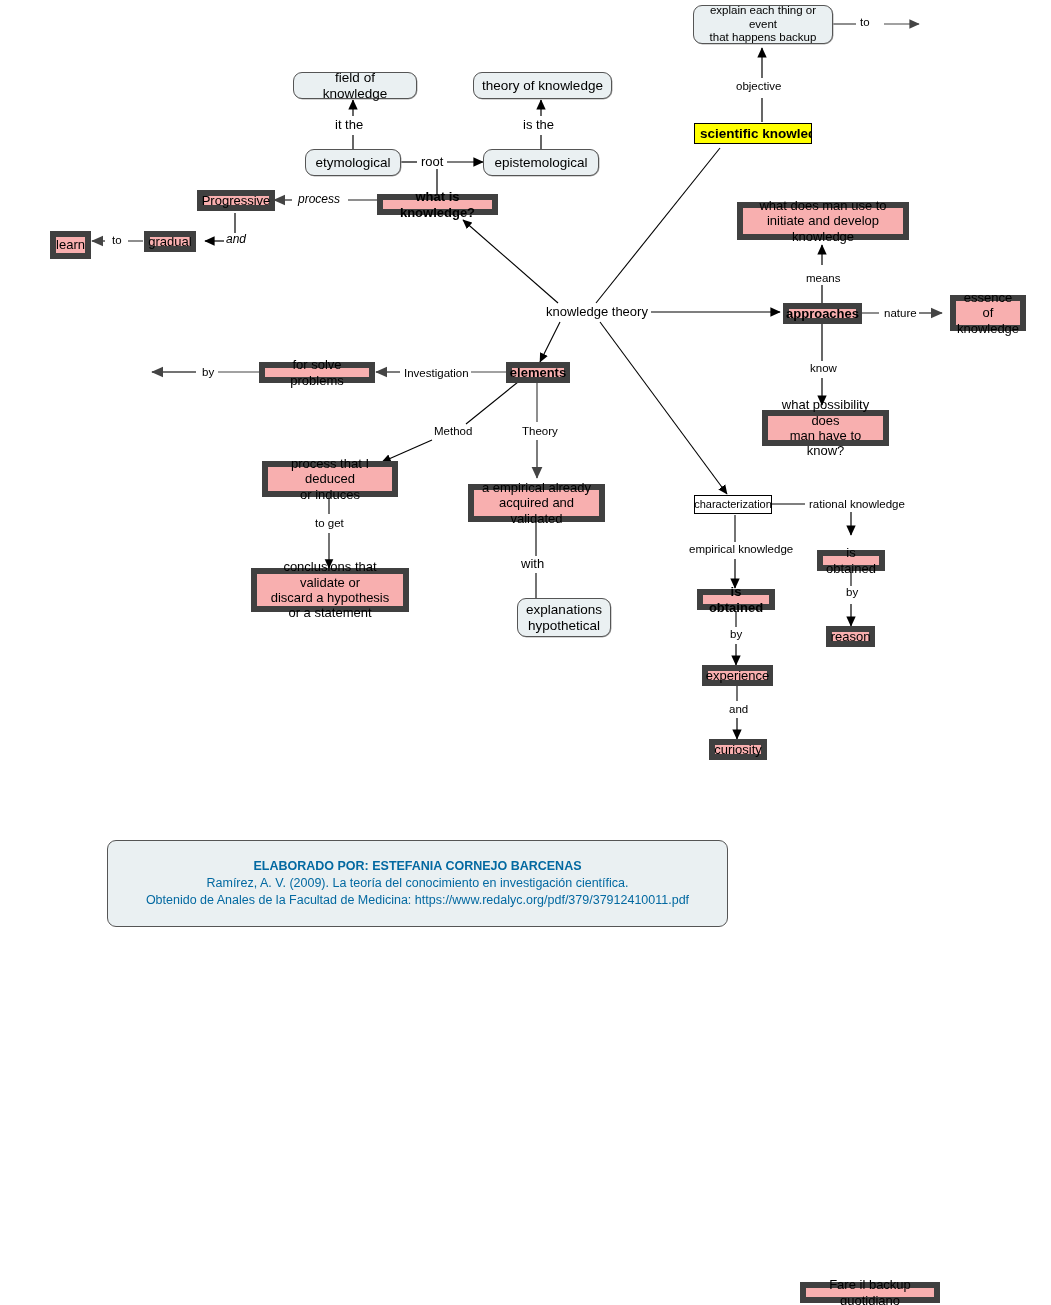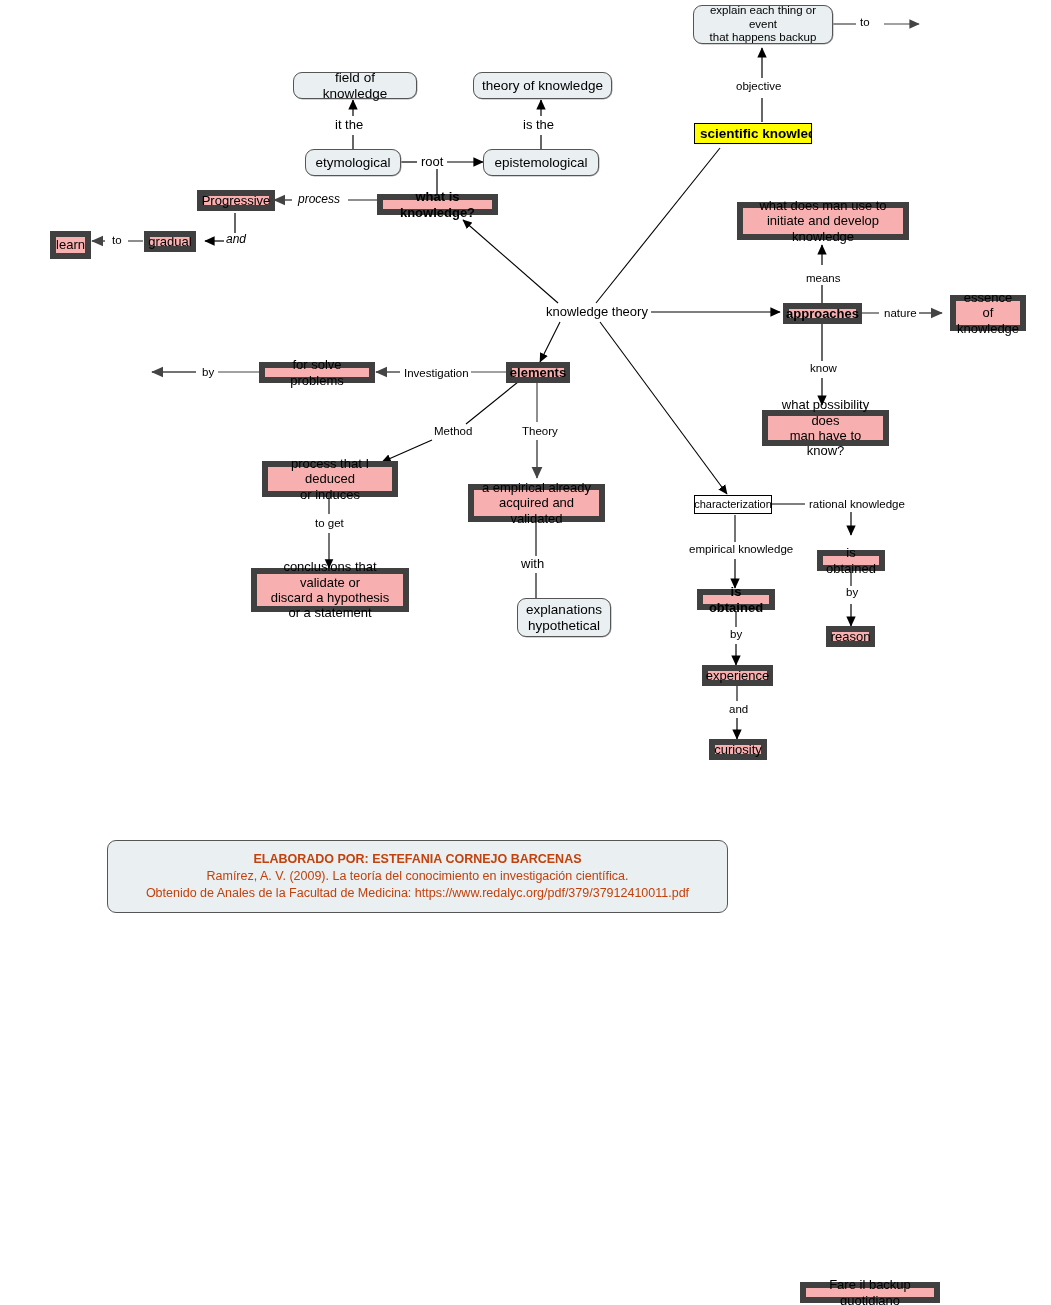--- a/index.html
+++ b/index.html
@@ -93,22 +93,22 @@
   }
   
   .citation {
     position: absolute;
     background: #EAF0F2;
     border: 1px solid #555555;
     border-radius: 9px;
     font-size: 12.5px;
     text-align: center;
     line-height: 1.35;
-    padding: 10px 10px;
-    color: #c2410c;
+    padding: 17px 10px;
+    color: #0369a1;
     z-index: 5;
   }
   .citation .ctitle { font-weight: bold; }
 </style>
 </head>
 <body>
 
 <div id="canvas">
 
   <svg class="edges" viewBox="0 0 1051 1305">

